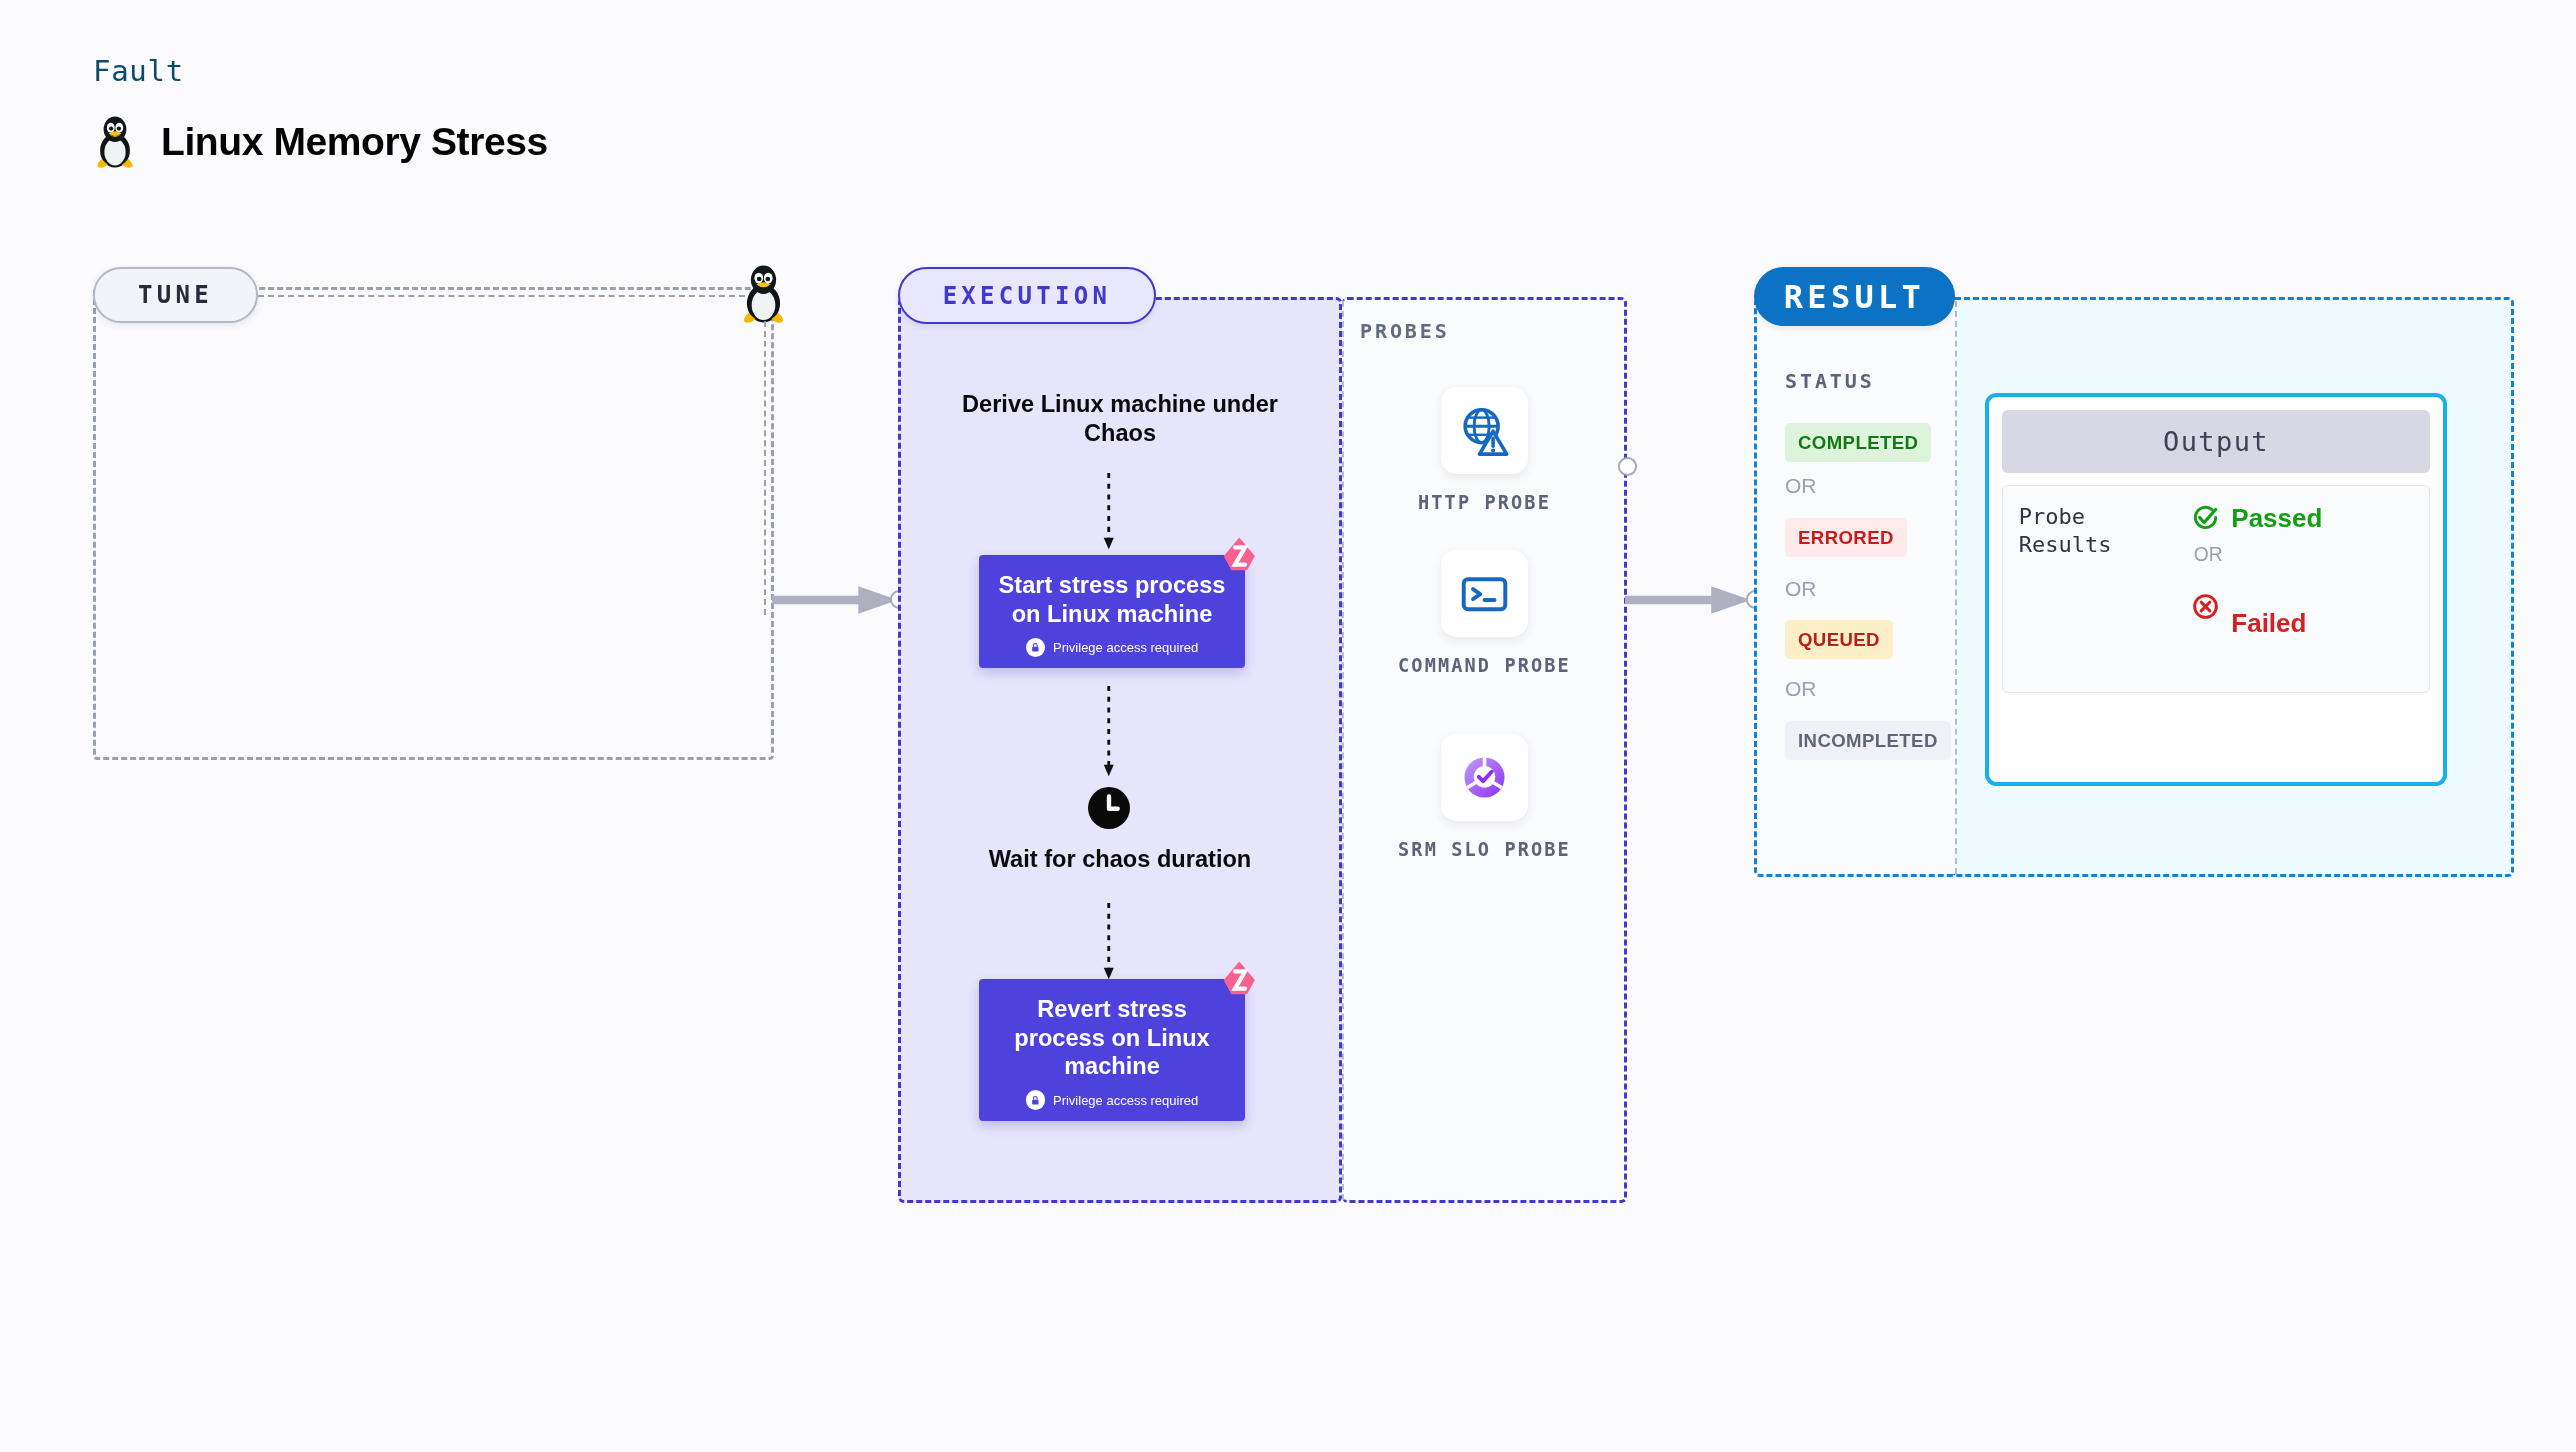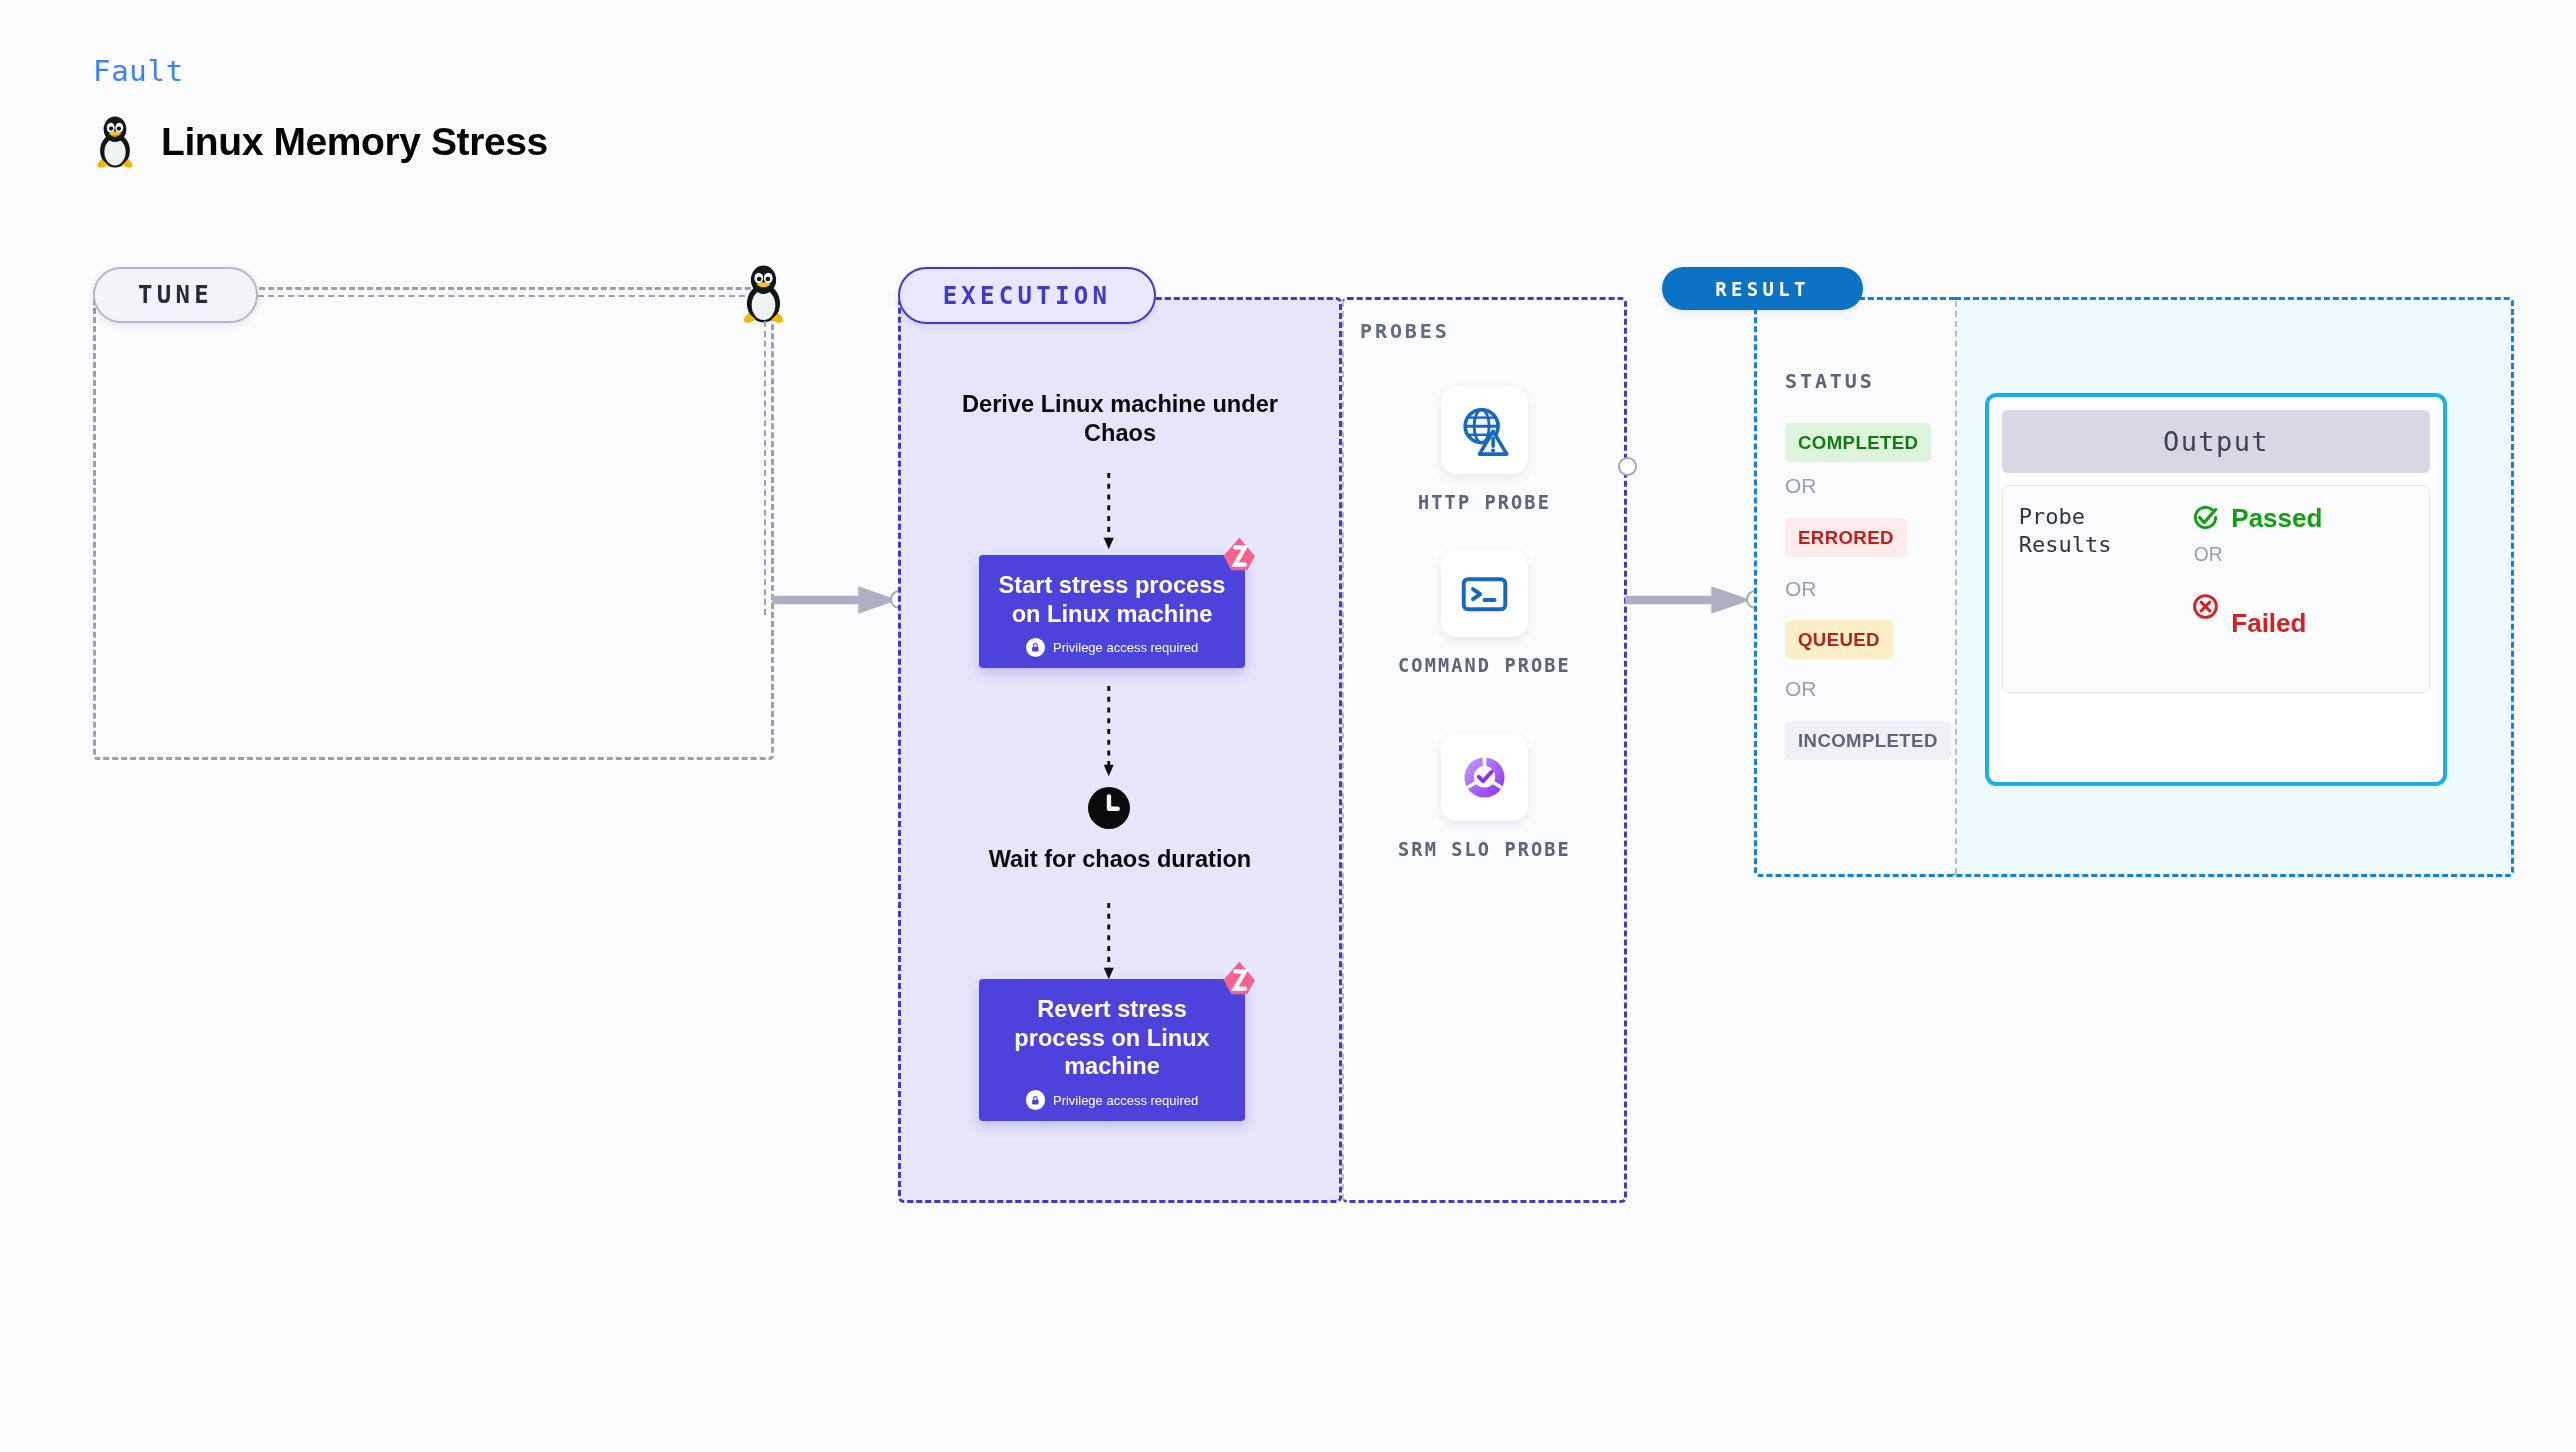--- a/index.html
+++ b/index.html
@@ -8,21 +8,21 @@
     background: #fbfbfd;
     font-family: "Liberation Sans", sans-serif;
     overflow: hidden;
   }
   .page { position: relative; width: 2576px; height: 1452px; }
 
   
   .hdr-fault {
     position: absolute; left: 93px; top: 54px;
     font-family: "DejaVu Sans Mono", monospace;
-    font-size: 29px; color: #3b82f6; letter-spacing: 0.7px;
+    font-size: 29px; color: #0c4a6e; letter-spacing: 0.7px;
   }
   .hdr-title-row {
     position: absolute; left: 93px; top: 115px;
     display: flex; align-items: center; gap: 24px;
   }
   .hdr-title {
     font-size: 39px; font-weight: 700; color: #050505;
     letter-spacing: -0.4px;
   }
 
@@ -74,22 +74,22 @@
     left: 93px; top: 267px; width: 165px; height: 56px;
     background: #f3f4f9; border: 2.1px solid #b4b8c4;
     color: #272c3d; font-size: 24px;
   }
   .pill-exec {
     left: 898px; top: 267px; width: 258px; height: 57px;
     background: #e8e7fd; border: 2.9px solid #4338ca;
     color: #4338ca; font-size: 24px;
   }
   .pill-result {
-    left: 1662px; top: 267px; width: 201px; height: 43px;
-    background: #0b72c4; border: 0; color: #ffffff; font-size: 19px;
+    left: 1754px; top: 267px; width: 201px; height: 59px;
+    background: #0b72c4; border: 0; color: #ffffff; font-size: 32px;
   }
 
   
   .tune-conn {
     position: absolute; left: 258px; top: 295px; width: 487px; height: 0;
     border-top: 2.9px dashed #9aa0ae;
   }
   .tux-float { position: absolute; left: 739px; top: 264px; }
   .tux-stem {
     position: absolute; left: 764px; top: 321px; width: 0; height: 294px;

